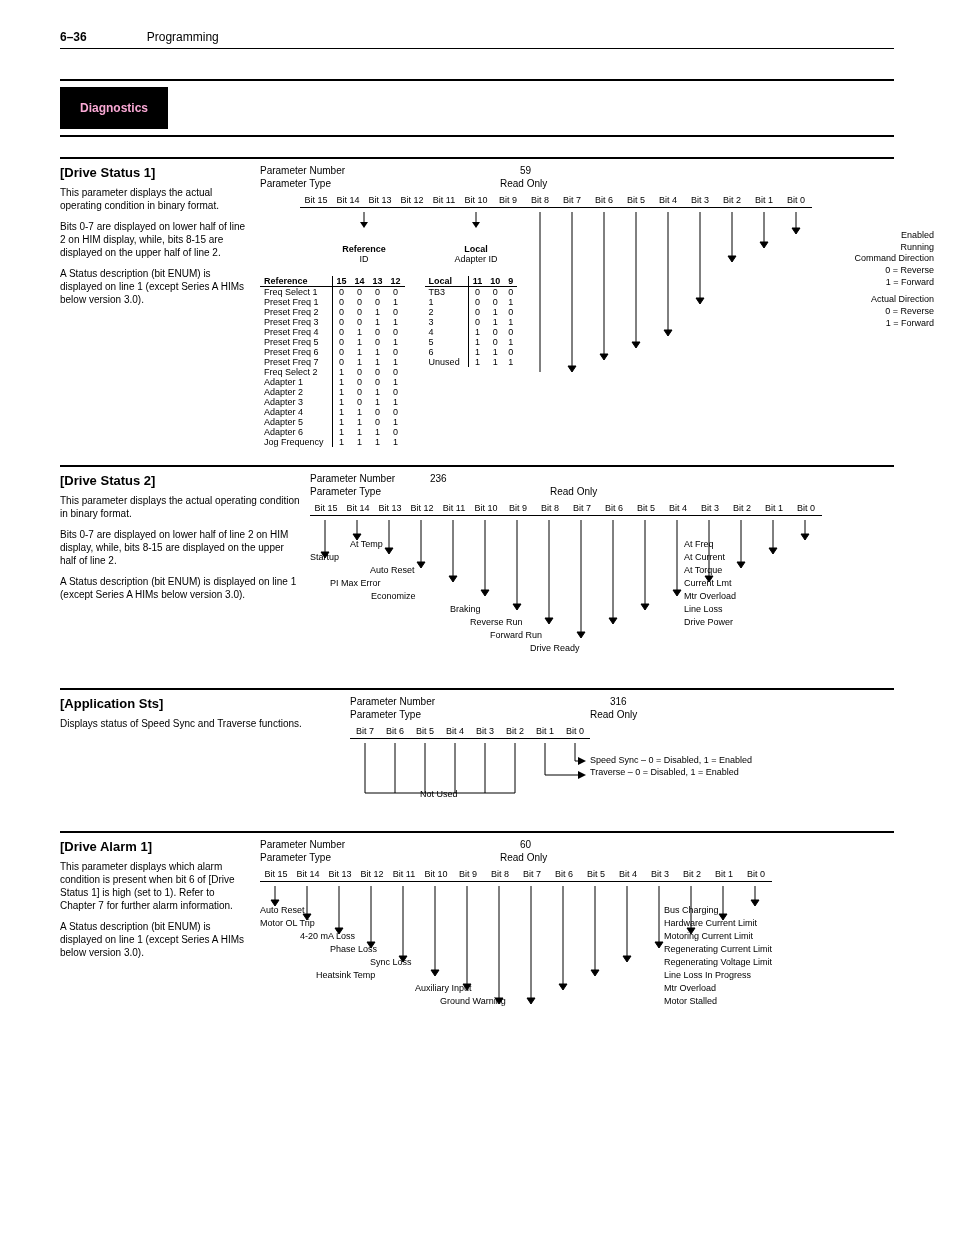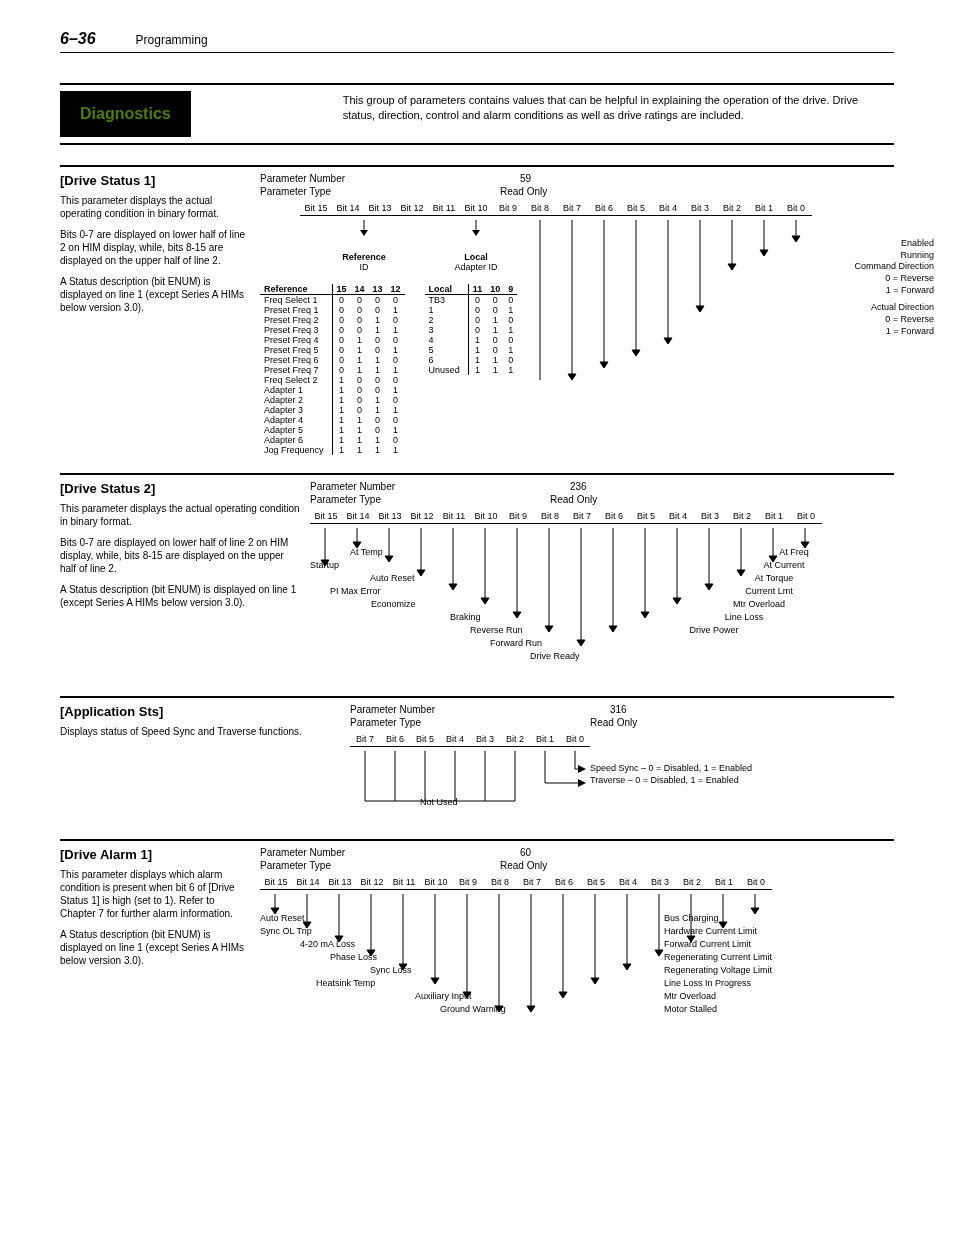--- a/index.html
+++ b/index.html
@@ -1,21 +1,21 @@
 <!DOCTYPE html>
 <html><head>
 <meta charset="utf-8">
 <style>
   * { box-sizing: border-box; margin: 0; padding: 0; }
   body { font-family: Arial, Helvetica, sans-serif; font-size: 10px; color: #000; background: #fff; width: 954px; padding: 30px 60px; }
   .hdr-row { display: flex; align-items: baseline; border-bottom: 1px solid #000; padding-bottom: 4px; margin-bottom: 30px; }
-  .pgnum { font-weight: bold; font-size: 16px; margin-right: 40px; font-style: italic; }
+  .pgnum { font-weight: bold; font-size: 12px; margin-right: 60px; }
   .pgtitle { font-size: 12px; }
   .diag-row { display: flex; align-items: stretch; border-top: 2px solid #000; border-bottom: 2px solid #000; margin-bottom: 20px; }
-  .diag-tag { background: #000; color: #4d7c0f; font-weight: bold; font-size: 16px; padding: 14px 20px; margin: 6px 0; }
+  .diag-tag { background: #000; color: #f9a8d4; font-weight: bold; font-size: 12px; padding: 14px 20px; margin: 6px 0; }
   .diag-desc { flex: 1; padding: 8px 12px; font-size: 11px; line-height: 1.35; margin-left: 140px; }
   .section { border-top: 2px solid #000; padding-top: 6px; margin-top: 18px; display: flex; }
   .leftcol { width: 200px; padding-right: 10px; }
   .leftcol.w2 { width: 250px; }
   .leftcol.w3 { width: 290px; }
   .ptitle { font-weight: bold; font-size: 13px; margin-bottom: 6px; }
   .pdesc { font-size: 10px; line-height: 1.3; margin-bottom: 8px; }
   .rightcol { flex: 1; position: relative; }
   .prm-line { display: flex; font-size: 10px; margin-bottom: 2px; }
   .prm-lbl { width: 120px; }
@@ -35,21 +35,20 @@
 </head>
 <body>
 
 <div class="hdr-row">
   <span class="pgnum">6–36</span>
   <span class="pgtitle">Programming</span>
 </div>
 
 <div class="diag-row">
   <div class="diag-tag">Diagnostics</div>
-  <div class="diag-desc">This group of parameters contains values that can be helpful in explaining the operation of the drive. Drive status, direction, control and alarm conditions as well as drive ratings are included.</div>
 </div>
 
 <div class="section">
   <div class="leftcol">
     <div class="ptitle">[Drive Status 1]</div>
     <div class="pdesc">This parameter displays the actual operating condition in binary format.</div>
     <div class="pdesc">Bits 0-7 are displayed on lower half of line 2 on HIM display, while, bits 8-15 are displayed on the upper half of line 2.</div>
     <div class="pdesc">A Status description (bit ENUM) is displayed on line 1 (except Series A HIMs below version 3.0).</div>
   </div>
   <div class="rightcol">
@@ -326,21 +325,21 @@
 <div class="section">
   <div class="leftcol w2">
     <div class="ptitle">[Drive Status 2]</div>
     <div class="pdesc">This parameter displays the actual operating condition in binary format.</div>
     <div class="pdesc">Bits 0-7 are displayed on lower half of line 2 on HIM display, while, bits 8-15 are displayed on the upper half of line 2.</div>
     <div class="pdesc">A Status description (bit ENUM) is displayed on line 1 (except Series A HIMs below version 3.0).</div>
   </div>
   <div class="rightcol">
     <div class="prm-line">
         <span class="prm-lbl">Parameter Number</span>
-        <span style="margin-left:140px">236</span>
+        <span style="">236</span>
       </div>
     <div class="prm-line">
         <span class="prm-lbl">Parameter Type</span>
         <span style="margin-left:120px">Read Only</span>
       </div>
     <div class="bitgrid" id="ds2-bits">
         <div class="bitcell">Bit 15</div>
         <div class="bitcell">Bit 14</div>
         <div class="bitcell">Bit 13</div>
         <div class="bitcell">Bit 12</div>
@@ -398,21 +397,21 @@
         <div style="margin-left:40px">At Temp</div>
         <div style="margin-left:0px">Startup</div>
         <div style="margin-left:60px">Auto Reset</div>
         <div style="margin-left:20px">PI Max Error</div>
         <div style="margin-left:61px">Economize</div>
         <div style="margin-left:140px">Braking</div>
         <div style="margin-left:160px">Reverse Run</div>
         <div style="margin-left:180px">Forward Run</div>
         <div style="margin-left:220px">Drive Ready</div>
       </div>
-      <div class="annot-box" style="position:absolute;right:-10px;top:18px;text-align:center;line-height:1.45;width:220px">
+      <div class="annot-box" style="position:absolute;right:-10px;top:18px;text-align:left;line-height:1.45;width:220px">
         <div>At Freq</div>
         <div style="padding-right:20px">At Current</div>
         <div style="padding-right:40px">At Torque</div>
         <div style="padding-right:50px">Current Lmt</div>
         <div style="padding-right:70px">Mtr Overload</div>
         <div style="padding-right:100px">Line Loss</div>
         <div style="padding-right:160px">Drive Power</div>
       </div>
     </div>
   </div>
@@ -536,32 +535,32 @@
           <line x1="431" y1="0" x2="431" y2="44"></line>
             <polygon points="427,42 435,42 431,48"></polygon>
           <line x1="463" y1="0" x2="463" y2="30"></line>
             <polygon points="459,28 467,28 463,34"></polygon>
           <line x1="495" y1="0" x2="495" y2="16"></line>
             <polygon points="491,14 499,14 495,20"></polygon>
         </g>
       </svg>
       <div class="annot-box" style="position:absolute;left:0;top:18px;line-height:1.45">
         <div>Auto Reset</div>
-        <div style="margin-left:0px">Sync OL Trip</div>
+        <div style="margin-left:0px">Motor OL Trip</div>
         <div style="margin-left:40px">4-20 mA Loss</div>
         <div style="margin-left:70px">Phase Loss</div>
         <div style="margin-left:110px">Sync Loss</div>
         <div style="margin-left:56px">Heatsink Temp</div>
         <div style="margin-left:155px">Auxiliary Input</div>
         <div style="margin-left:180px">Ground Warning</div>
       </div>
       <div class="annot-box" style="position:absolute;right:-10px;top:18px;text-align:left;line-height:1.45;width:240px">
         <div>Bus Charging</div>
         <div>Hardware Current Limit</div>
-        <div>Forward Current Limit</div>
+        <div>Motoring Current Limit</div>
         <div>Regenerating Current Limit</div>
         <div>Regenerating Voltage Limit</div>
         <div style="padding-right:40px">Line Loss In Progress</div>
         <div style="padding-right:110px">Mtr Overload</div>
         <div style="padding-right:160px">Motor Stalled</div>
       </div>
     </div>
   </div>
 </div>
 

